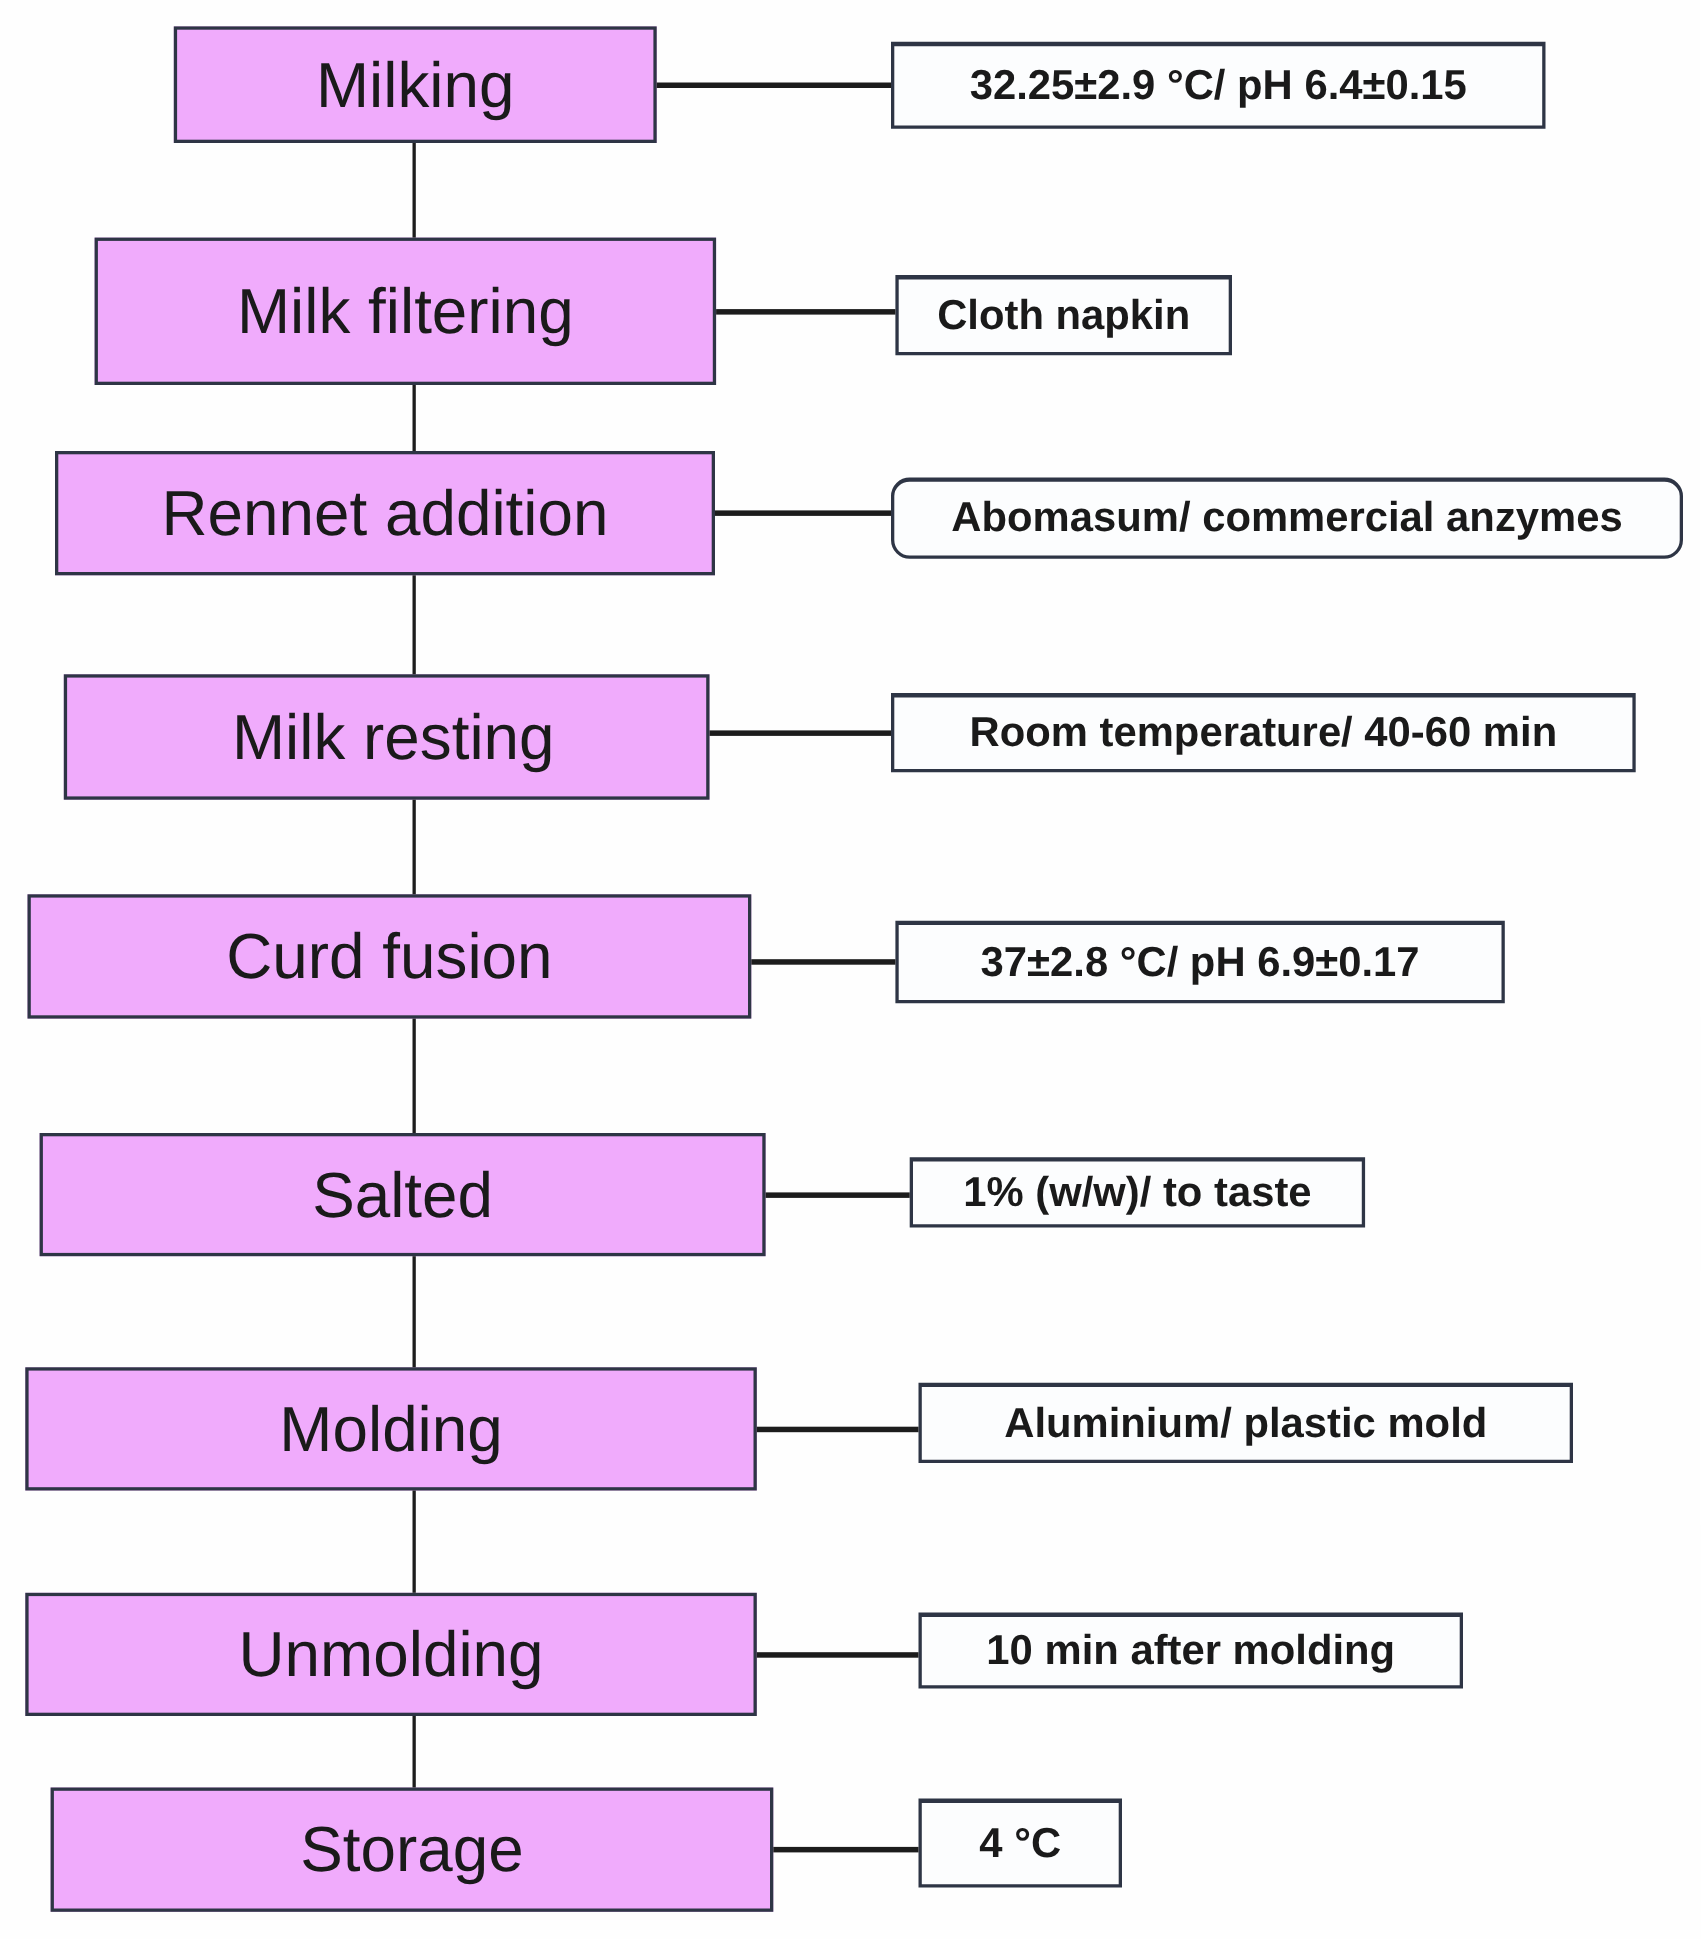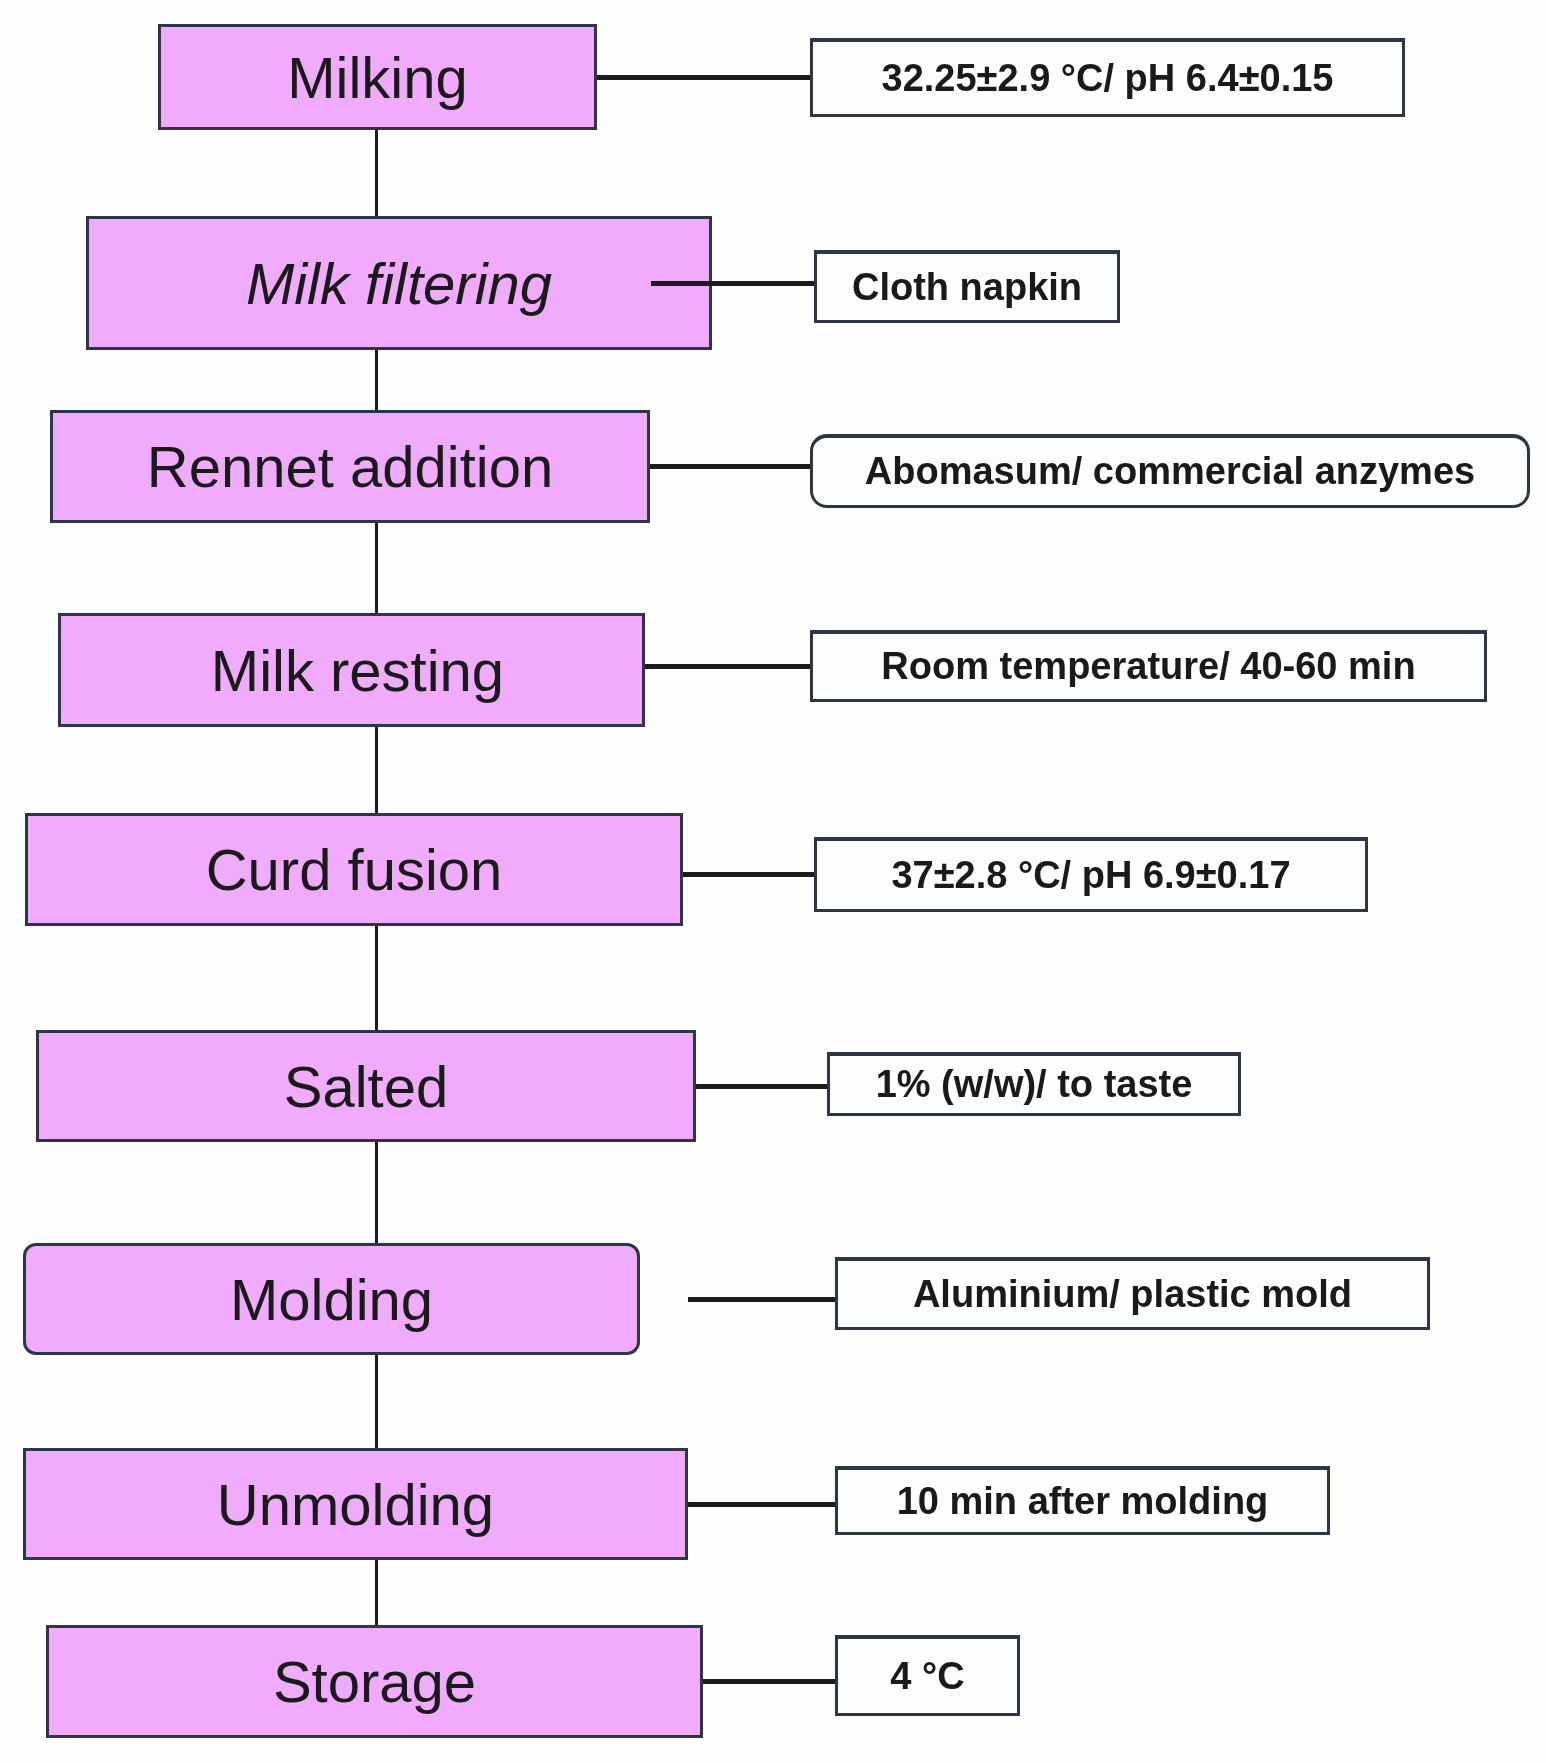--- a/index.html
+++ b/index.html
@@ -54,36 +54,36 @@
   }
 </style>
 </head>
 <body>
 
 <div id="canvas">
 
   <div class="step-box" style="left:158px; top:24px;  width:439px; height:106px;">
     <span>Milking</span>
   </div>
-  <div class="step-box" style="left:86px;  top:216px; width:626px; height:134px;font-style:italic;">
+  <div class="step-box" style="left:86px;  top:216px; width:565px; height:134px;">
     <span>Milk filtering</span>
   </div>
   <div class="step-box" style="left:50px;  top:410px; width:600px; height:113px;">
     <span>Rennet addition</span>
   </div>
   <div class="step-box" style="left:58px;  top:613px; width:587px; height:114px;padding-left:12px;">
     <span>Milk resting</span>
   </div>
   <div class="step-box" style="left:25px;  top:813px; width:658px; height:113px;">
     <span>Curd fusion</span>
   </div>
   <div class="step-box" style="left:36px;  top:1030px; width:660px; height:112px;">
     <span>Salted</span>
   </div>
-  <div class="step-box" style="left:23px;  top:1243px; width:617px; height:112px;border-radius:13px;">
+  <div class="step-box" style="left:23px;  top:1243px; width:665px; height:112px;">
     <span>Molding</span>
   </div>
   <div class="step-box" style="left:23px;  top:1448px; width:665px; height:112px;">
     <span>Unmolding</span>
   </div>
   <div class="step-box" style="left:46px;  top:1625px; width:657px; height:113px;">
     <span>Storage</span>
   </div>
 
   <div class="ann-box" style="left:810px; top:38px;   width:595px; height:79px;">

